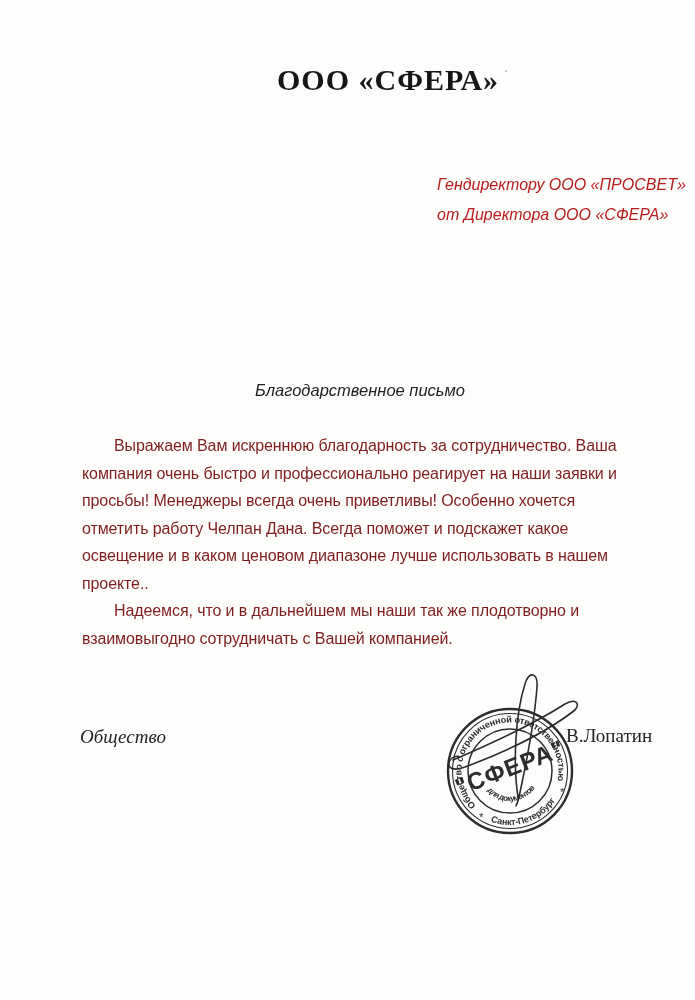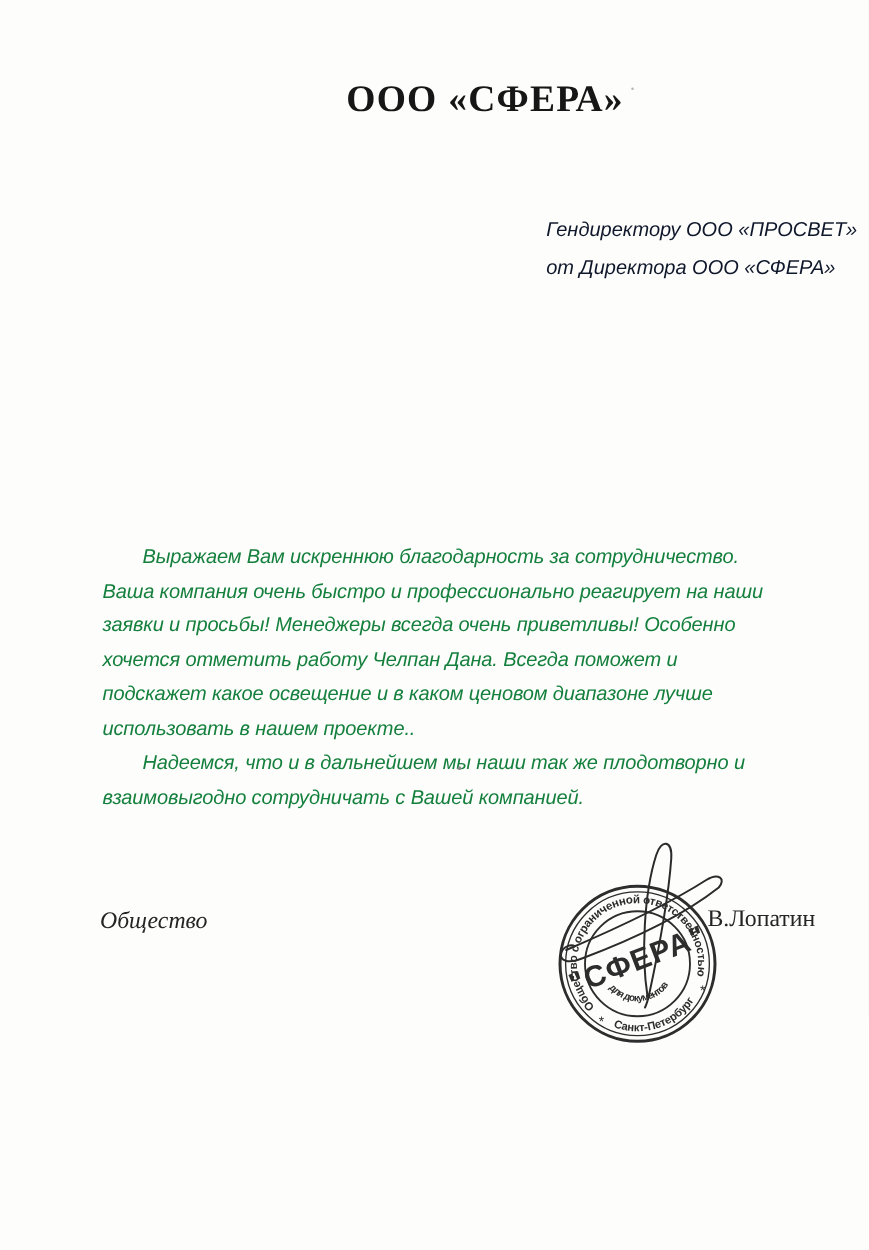--- a/index.html
+++ b/index.html
@@ -8,32 +8,32 @@
     background:#fdfdfc;overflow:hidden;
     font-family:"Liberation Sans",sans-serif;color:#1c1c1c;padding-left:34px;
   }
   .company-title{
     position:absolute;left:277px;top:63px;
     font-family:"Liberation Serif",serif;font-weight:bold;
     font-size:30px;letter-spacing:1px;color:#161616;white-space:nowrap;
   }
   .recipient-block{
     position:absolute;left:437px;top:170px;width:212px;
-    font-style:italic;font-size:16px;line-height:30px;color:#0f172a;
+    font-style:italic;font-size:16px;line-height:30px;color:#b91c1c;
   }
   .recipient-line{white-space:nowrap;}
   .recipient-line.right{text-align:right;white-space:nowrap;}
   .subject-line{
     position:absolute;left:255px;top:381px;
     font-style:italic;font-size:16.5px;color:#1f1f1f;white-space:nowrap;
   }
   .body-block{
     position:absolute;left:82px;top:432px;width:540px;
-    font-style:italic;font-size:16px;line-height:27.5px;
-    letter-spacing:-0.1px;color:#15803d;text-align:left;
+    font-size:16px;line-height:27.5px;
+    letter-spacing:-0.1px;color:#7f1d1d;text-align:left;
   }
   .body-block p{margin:0;text-indent:32px;}
   .signoff-role{
     position:absolute;left:80px;top:726px;
     font-family:"Liberation Serif",serif;font-style:italic;
     font-size:19px;color:#242424;white-space:nowrap;
   }
   .signoff-name{
     position:absolute;left:566px;top:725px;
     font-family:"Liberation Serif",serif;
@@ -49,20 +49,21 @@
 
 <div class="page">
 
   <div class="company-title">ООО «СФЕРА»</div>
 
   <div class="recipient-block">
     <div class="recipient-line">Гендиректору ООО «ПРОСВЕТ»</div>
     <div class="recipient-line">от Директора ООО «СФЕРА»</div>
   </div>
 
+  <div class="subject-line">Благодарственное письмо</div>
 
   <div class="body-block">
     <p>Выражаем Вам искреннюю благодарность за сотрудничество. Ваша компания очень быстро и профессионально реагирует на наши заявки и просьбы! Менеджеры всегда очень приветливы! Особенно хочется отметить работу Челпан Дана. Всегда поможет и подскажет какое освещение и в каком ценовом диапазоне лучше использовать в нашем проекте..</p>
     <p>Надеемся, что и в дальнейшем мы наши так же плодотворно и взаимовыгодно сотрудничать с Вашей компанией.</p>
   </div>
 
   <div class="signoff-role">Общество</div>
   <div class="signoff-name">В.Лопатин</div>
 
   <svg class="stamp-svg" width="250" height="185" viewBox="0 0 250 185" xmlns="http://www.w3.org/2000/svg">

